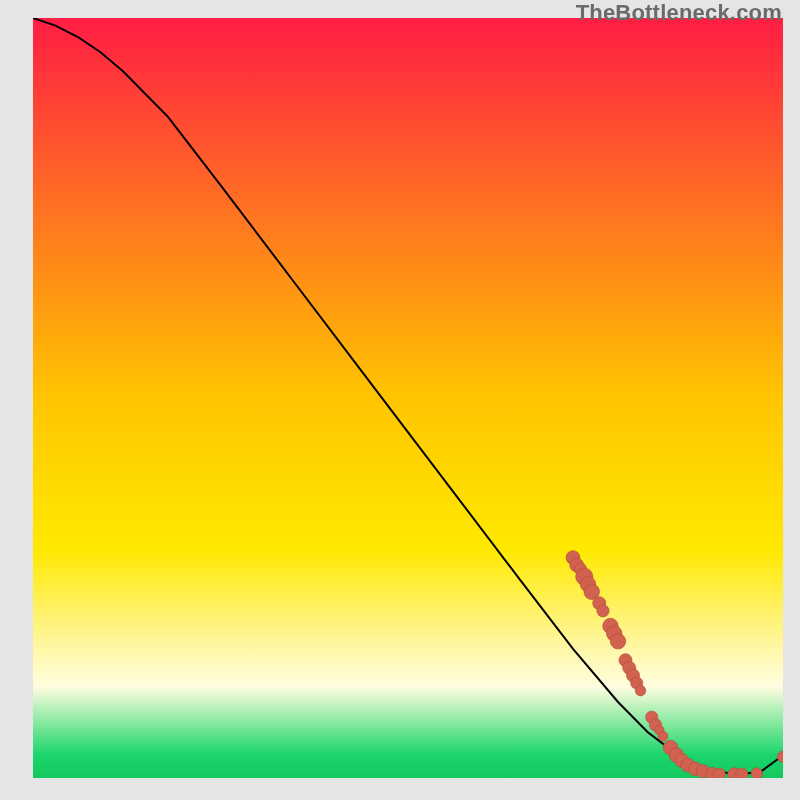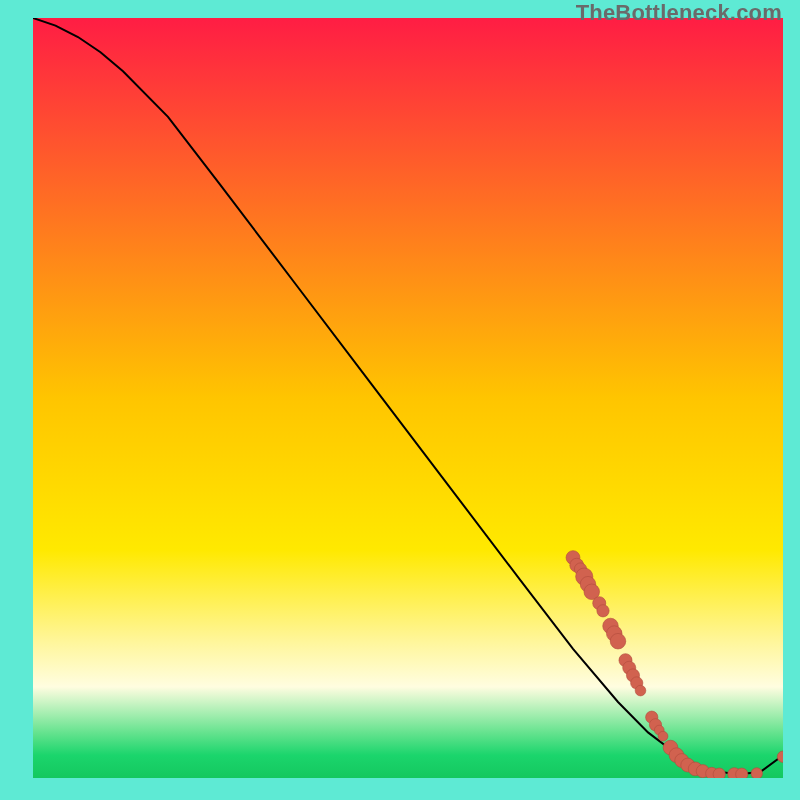--- a/index.html
+++ b/index.html
@@ -8,21 +8,21 @@
     width: 800px;
     height: 800px;
     background: #000;
     overflow: hidden;
     font-family: Arial, Helvetica, sans-serif;
   }
   .stage {
     position: relative;
     width: 800px;
     height: 800px;
-    background: #5eead4;
+    background: #e5e5e5;
   }
   .plot {
     position: absolute;
     left: 33px;
     top: 18px;
     width: 750px;
     height: 760px;
   }
   .plot svg {
     display: block;

